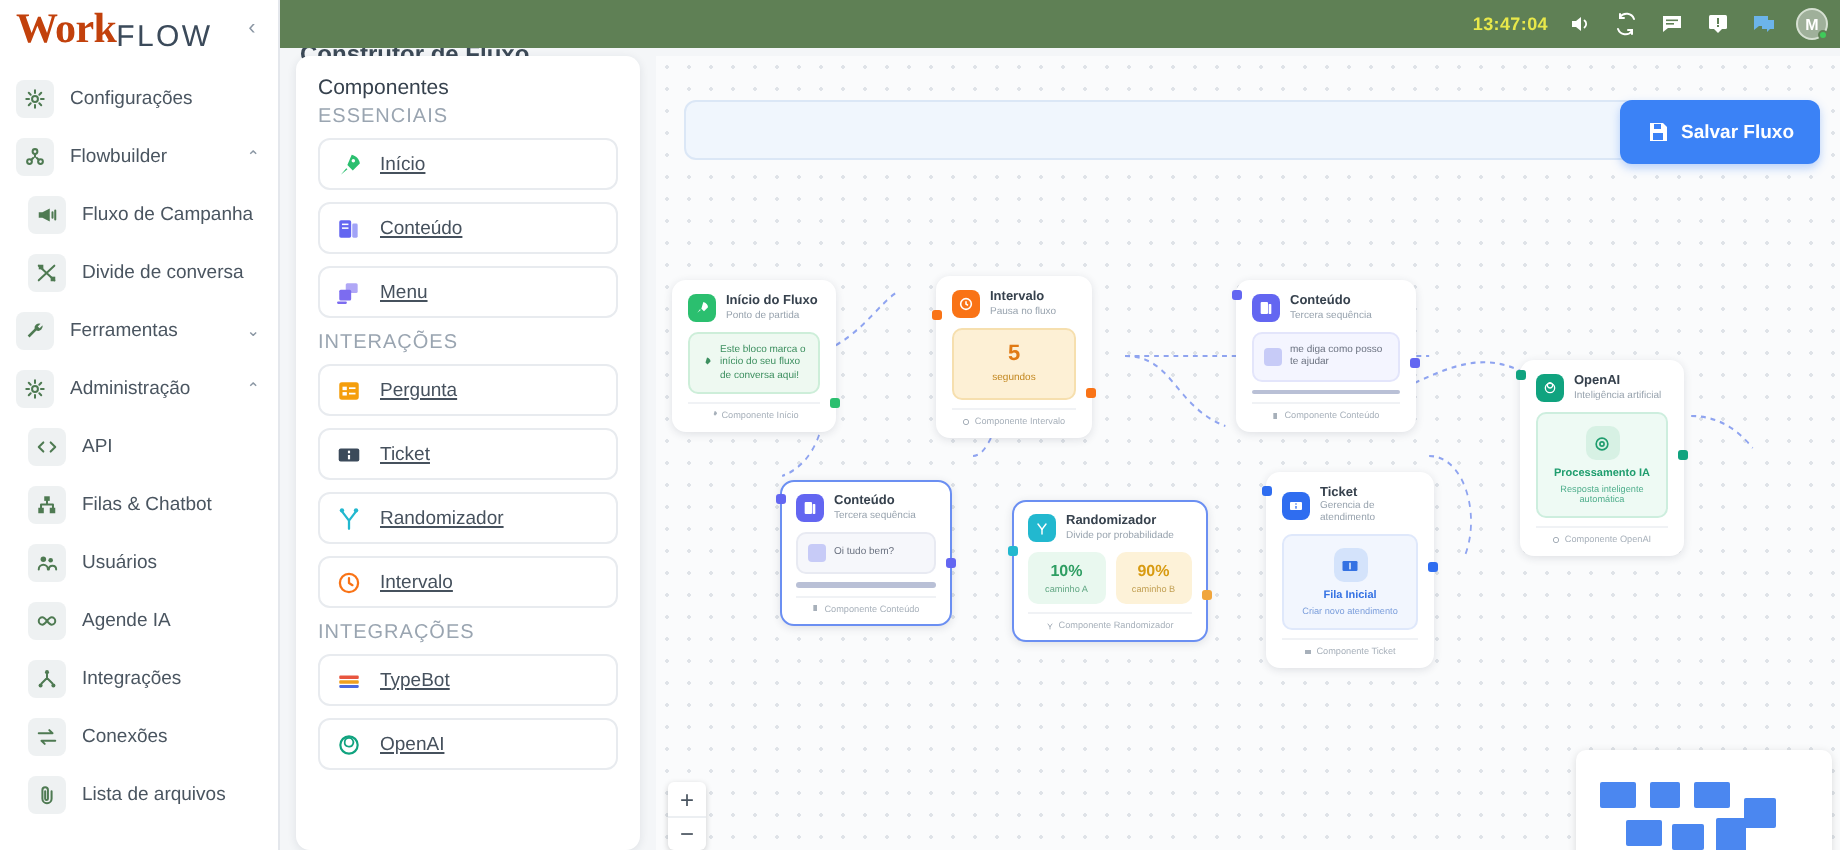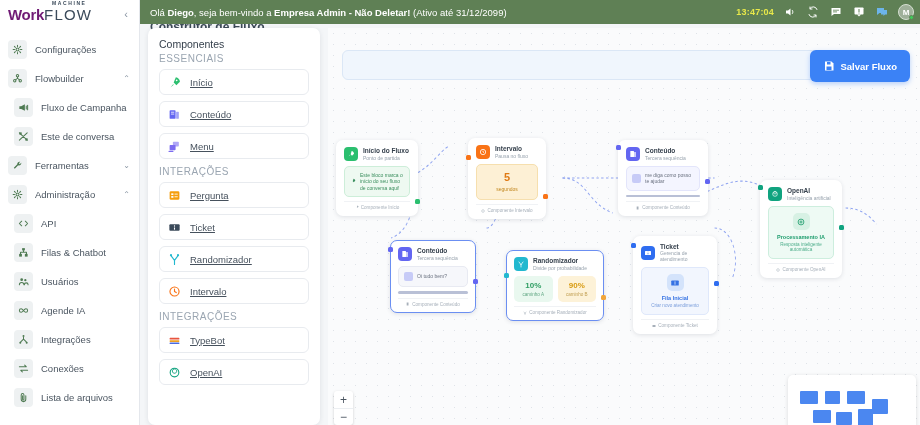--- a/index.html
+++ b/index.html
@@ -14,21 +14,21 @@
   .sidebar {
     width: 140px; height: 425px; background: #ffffff;
     border-right: 1px solid #e4e7ec; flex: 0 0 140px;
     position: relative; z-index: 5; overflow: hidden;
   }
   .logo-row {
     height: 28px; display: flex; align-items: center;
     padding: 0 6px 0 8px; gap: 4px;
   }
   .logo { display: flex; align-items: flex-end; position: relative; }
-  .logo .work { font-size: 15px; font-weight: bold; color: #701a75; letter-spacing: -.3px; }
+  .logo .work { font-size: 21px; font-weight: bold; color: #c2410c; letter-spacing: -.3px; font-family: Liberation Serif, serif; }
   .logo .flow { font-size: 15px; font-weight: 400; color: #3b4a5a; letter-spacing: 1.2px; }
   .logo .machine {
     position: absolute; top: -6px; left: 44px;
     font-size: 5px; letter-spacing: 1.6px; color: #3b4a5a; font-weight: bold;
   }
   .collapse-btn {
     margin-left: auto; color: #8a96a3; font-size: 11px;
     width: 14px; height: 14px; display: flex; align-items: center; justify-content: center;
     cursor: pointer;
   }
@@ -235,21 +235,21 @@
           <span class="nav-label">Fluxo de Campanha</span>
         </div>
         <div class="nav-item sub">
           <span class="ico-box">
             <svg viewBox="0 0 24 24">
               <path d="M3 4l17 16M20 4L3 20" stroke="#4e7a52" stroke-width="2.2" fill="none" stroke-linecap="round" stroke-linejoin="round"></path>
               <rect x="3" y="3" width="5" height="5" fill="#4e7a52"></rect>
               <rect x="16" y="16" width="5" height="5" fill="#4e7a52"></rect>
             </svg>
           </span>
-          <span class="nav-label">Este de conversa</span>
+          <span class="nav-label">Divide de conversa</span>
         </div>
         <div class="nav-item">
           <span class="ico-box">
             <svg viewBox="0 0 24 24">
               <path d="M20 5a5 5 0 01-6.5 6.5L6 19l-2-2 7.5-7.5A5 5 0 0118 4l-3 3 2 2 3-3z" fill="#4e7a52"></path>
             </svg>
           </span>
           <span class="nav-label">Ferramentas</span>
           <span class="chev">⌄</span>
         </div>
@@ -328,23 +328,20 @@
           <span class="nav-label">Lista de arquivos</span>
         </div>
       </div>
   </div>
 
   <div class="main">
 
     <div class="page-title">Construtor de Fluxo</div>
 
     <div class="topbar">
-      <div class="topbar-msg">
-        <span>Olá </span><b>Diego</b><span>, seja bem-vindo a </span><b>Empresa Admin - Não Deletar!</b><span> (Ativo até 31/12/2099)</span>
-      </div>
       <div class="topbar-right">
         <span class="clock">13:47:04</span>
         <span class="tb-ico">
           <svg viewBox="0 0 24 24" fill="#fff">
               <path d="M4 9v6h4l5 4V5L8 9H4z"></path>
               <path d="M16.5 8.5a4.5 4.5 0 010 7" stroke="#fff" stroke-width="1.8" fill="none" stroke-linecap="round"></path>
             </svg>
         </span>
         <span class="tb-ico">
           <svg viewBox="0 0 24 24" fill="none" stroke="#fff" stroke-width="2" stroke-linecap="round">

